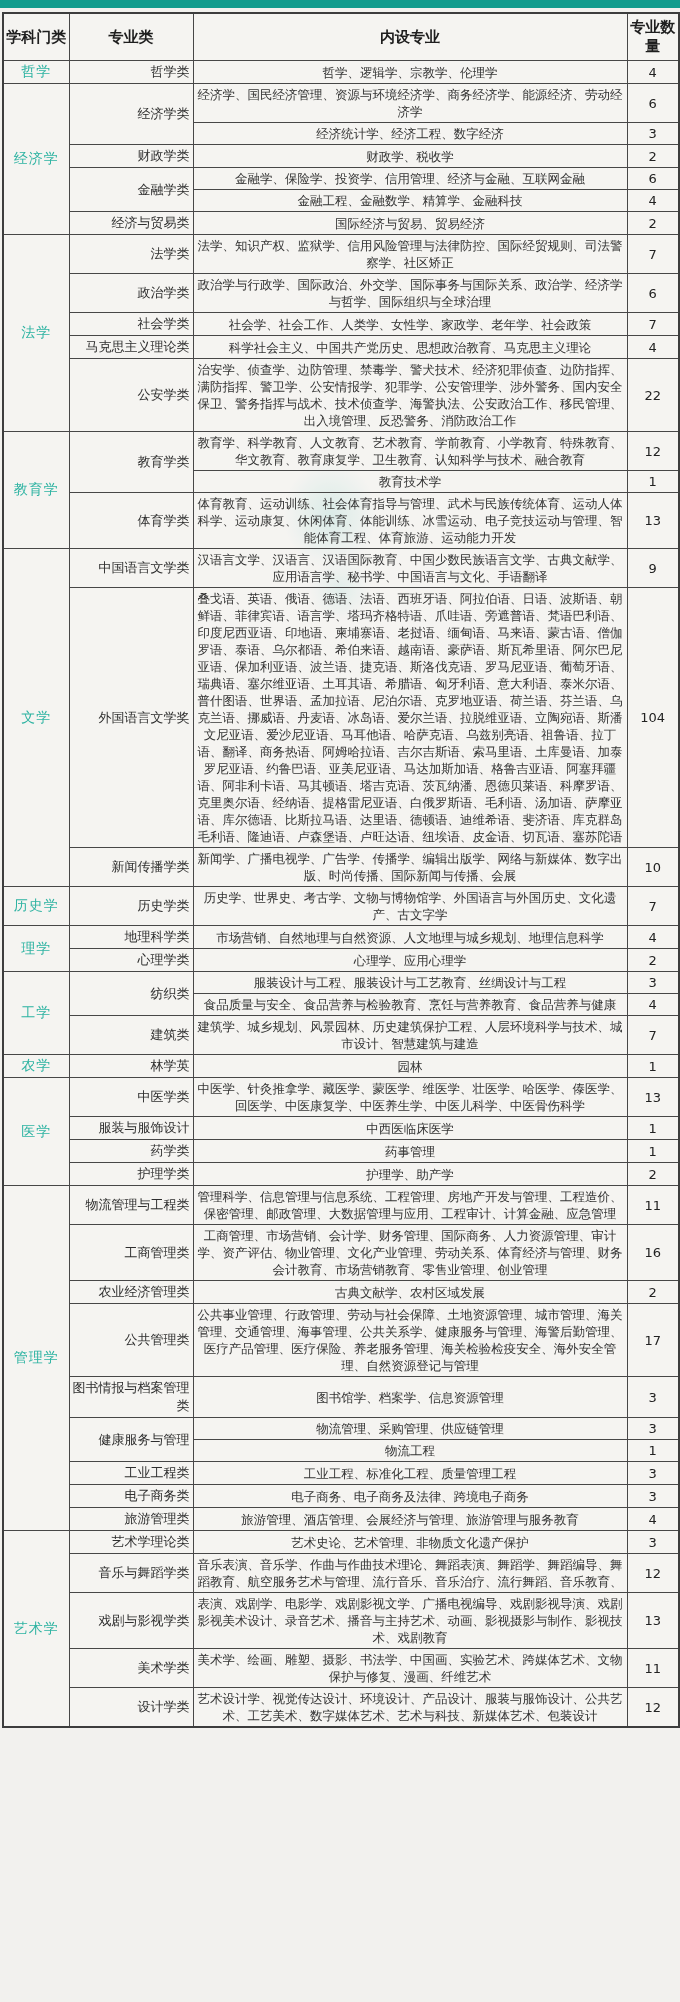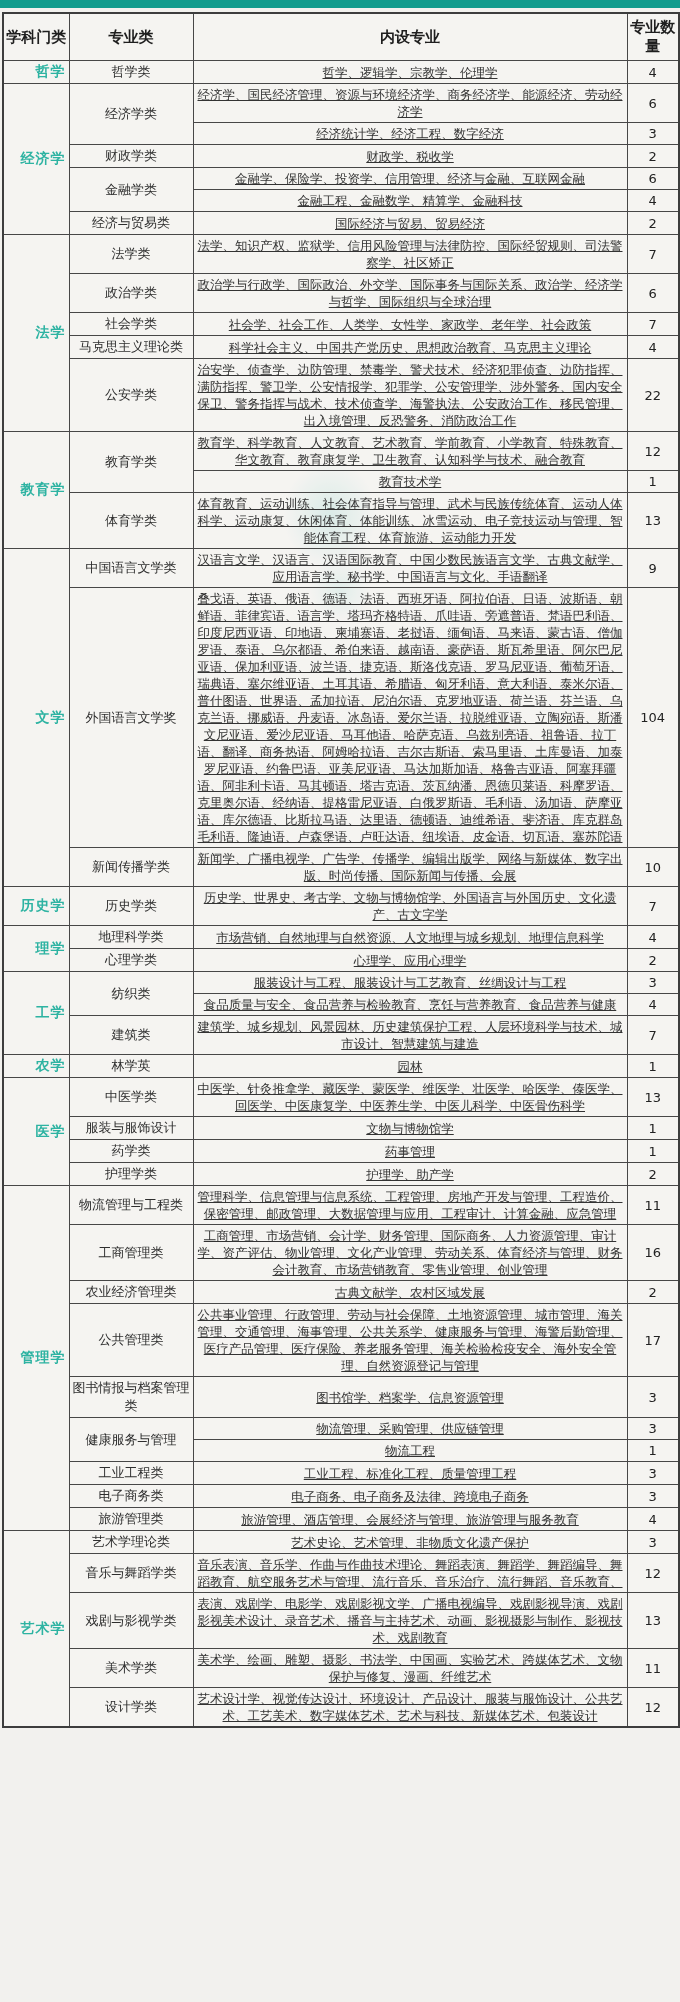--- a/index.html
+++ b/index.html
@@ -21,23 +21,23 @@
     background:transparent;
     border-radius:9px;
   }
   col.c1{width:66px;} col.c2{width:124px;} col.c3{width:434px;} col.c4{width:52px;}
   th,td{
     border:1px solid #474747;text-align:center;vertical-align:middle;
     padding:2px 3px;background:rgba(247,246,244,.55);
   }
   table{border:2px solid #3d3d3d;}
   th{font-size:15px;font-weight:bold;color:#1e1e1e;height:32px;padding:4px 2px;}
-  td.sec{color:#2eb3a2;font-weight:bold;font-size:14px;letter-spacing:1px;text-align:right;}
-  td.cls{font-size:13px;color:#2e2e2e;}
-  td.majors{font-size:12.5px;line-height:17px;color:#333;text-decoration:underline;}
+  td.sec{color:#2eb3a2;font-weight:normal;font-size:14px;letter-spacing:1px;}
+  td.cls{font-size:13px;color:#2e2e2e;text-align:right;}
+  td.majors{font-size:12.5px;line-height:17px;color:#333;}
   td.cnt{font-size:13px;color:#222;}
 </style>
 </head>
 <body>
 
 <div class="top-bar"></div>
 <div class="watermark wm1"></div>
 <div class="watermark wm2"></div>
 
 <table>
@@ -187,21 +187,21 @@
         <td class="cnt">1</td>
       </tr>
       <tr>
         <td rowspan="4" class="sec">医学</td>
         <td rowspan="1" class="cls">中医学类</td>
         <td class="majors">中医学、针灸推拿学、藏医学、蒙医学、维医学、壮医学、哈医学、傣医学、回医学、中医康复学、中医养生学、中医儿科学、中医骨伤科学</td>
         <td class="cnt">13</td>
       </tr>
       <tr>
         <td rowspan="1" class="cls">服装与服饰设计</td>
-        <td class="majors">文物与博物馆学</td>
+        <td class="majors">中西医临床医学</td>
         <td class="cnt">1</td>
       </tr>
       <tr>
         <td rowspan="1" class="cls">药学类</td>
         <td class="majors">药事管理</td>
         <td class="cnt">1</td>
       </tr>
       <tr>
         <td rowspan="1" class="cls">护理学类</td>
         <td class="majors">护理学、助产学</td>

